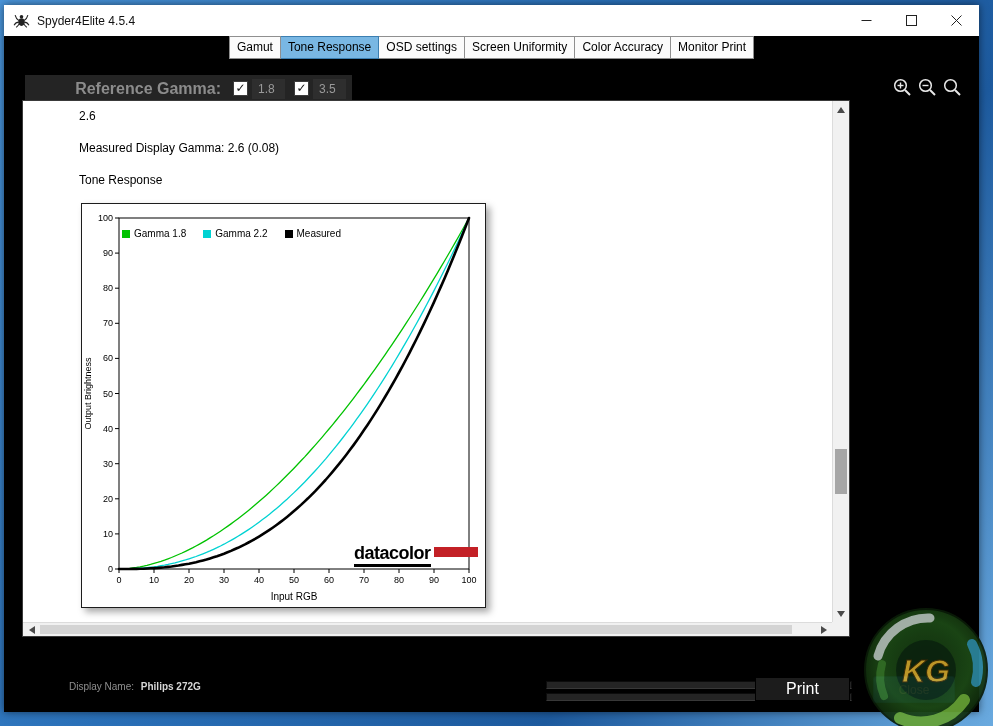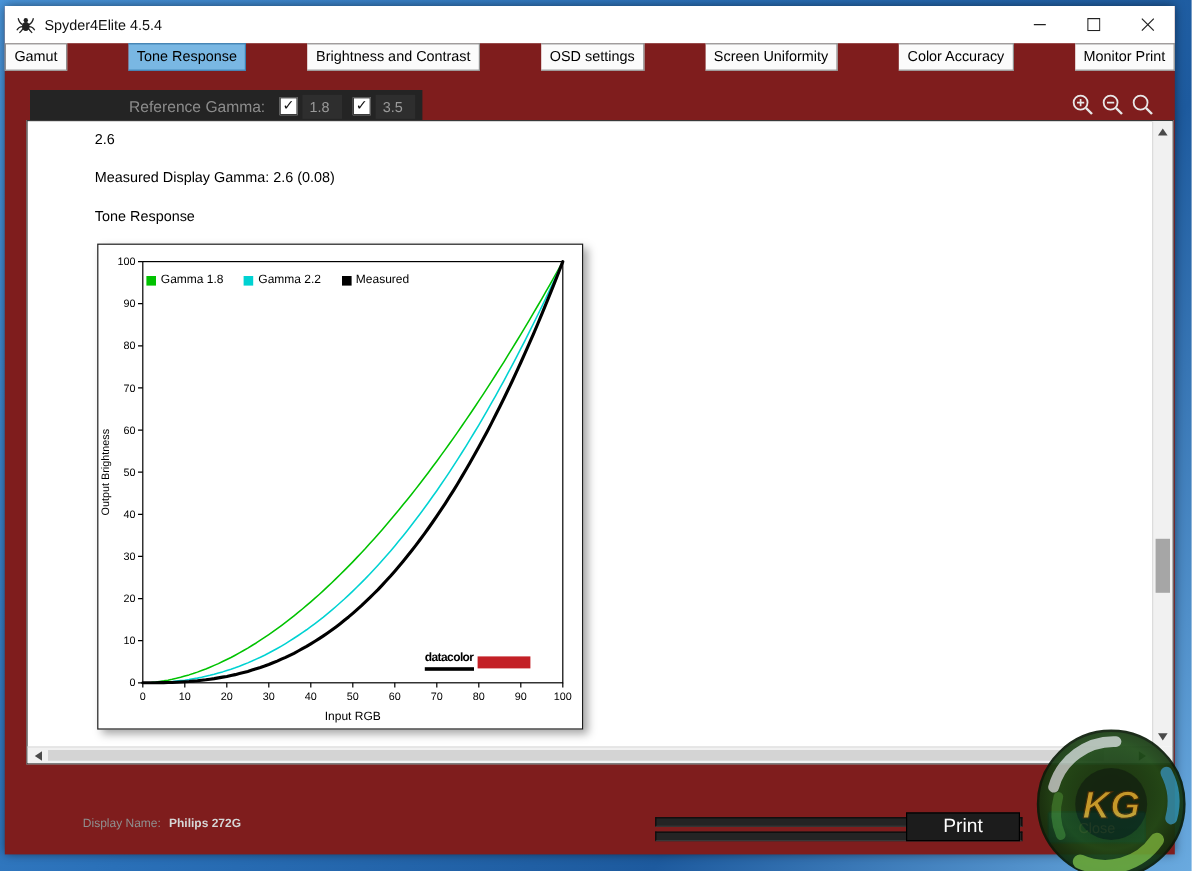--- a/index.html
+++ b/index.html
@@ -6,66 +6,66 @@
   html,body { margin:0; padding:0; }
   body {
     width:993px; height:726px; overflow:hidden; position:relative;
     font-family:"Liberation Sans","DejaVu Sans",sans-serif;
     background:linear-gradient(125deg,#4a95da 0%, #2a70b8 40%, #1d5a9e 70%, #6aaadf 100%);
   }
   .desktop { position:absolute; inset:0; }
 
   
   .app-window { position:absolute; left:4px; top:5px; width:975px; height:707px;
-    background:#7f1d1d; box-shadow:0 0 8px rgba(0,0,0,.55); }
+    background:#000000; box-shadow:0 0 8px rgba(0,0,0,.55); }
 
   .titlebar { position:absolute; left:0; top:0; right:0; height:31px; background:#ffffff;
     display:flex; align-items:center; }
   .titlebar-icon { margin-left:9px; width:17px; height:17px; flex:0 0 auto; }
   .titlebar-title { margin-left:7px; font-size:12px; color:#111; }
   .window-controls { margin-left:auto; display:flex; height:100%; }
   .win-btn { width:45px; height:100%; display:flex; align-items:center; justify-content:center; cursor:default; }
 
   
-  .tabbar { position:absolute; top:31px; left:0; right:0; display:flex; justify-content:space-between; }
+  .tabbar { position:absolute; top:31px; left:0; right:0; display:flex; justify-content:center; }
   .tab { background:#fbfbfb; border:1px solid #8f8f8f; border-left-width:0;
     padding:3px 7px 4px 7px; font-size:12px; color:#000; white-space:nowrap; line-height:14px; cursor:default; }
   .tab:first-child { border-left-width:1px; }
   .tab.active { background:#79b7e3; border-color:#3c7fb1; }
 
   
   .toolbar-strip { position:absolute; left:21px; top:70px; width:327px; height:27px;
     background:#242424; display:flex; align-items:center; padding:0 6px; }
-  .ref-label { color:#8c8c8c; font-size:13px; margin-left:auto; margin-right:12px; }
+  .ref-label { color:#8c8c8c; font-size:16px; margin-left:auto; margin-right:12px;font-weight:bold; }
   .checkbox { width:15px; height:15px; background:#fff; border:1px solid #3c3c3c; color:#111;
     font-size:12px; font-weight:bold; line-height:13px; text-align:center; margin-right:4px; flex:0 0 auto; }
   .value-box { width:33px; height:20px; background:#2e2e2e; color:#9a9a9a; font-size:12px;
     display:flex; align-items:center; padding-left:6px; margin-right:9px; }
   .value-box:last-child { margin-right:0; }
 
   .zoom-buttons { position:absolute; right:16px; top:71px; display:flex; gap:3px; }
   .zoom-btn { width:22px; height:22px; display:flex; align-items:center; justify-content:center; }
 
   
-  .content-panel { position:absolute; left:18px; top:95px; width:956px; height:537px;
+  .content-panel { position:absolute; left:18px; top:95px; width:828px; height:537px;
     background:#ffffff; border:1px solid #3a3a3a; }
   .page { position:absolute; left:0; top:0; right:17px; bottom:14px; overflow:hidden; font-size:12px; color:#000; }
   .gamma-value   { position:absolute; left:56px; top:8px;  }
   .measured-line { position:absolute; left:56px; top:40px; }
   .section-title { position:absolute; left:56px; top:72px; }
 
   .chart-box { position:absolute; left:58px; top:102px; width:405px; height:405px;
     background:#fff; border:1px solid #1d1d1d; box-shadow:4px 4px 7px rgba(0,0,0,.35); }
   .legend { position:absolute; left:40px; top:24px; display:flex; gap:17px; align-items:center; }
   .legend-item { display:flex; align-items:center; gap:4px; font-size:10px; color:#000; }
   .swatch { width:8px; height:8px; background:#888; flex:0 0 auto; }
   #chart-svg { position:absolute; left:0; top:0; }
 
   .datacolor-logo { position:absolute; left:272px; top:340px; display:flex; align-items:flex-start; }
-  .datacolor-text { font-size:10px; font-weight:bold; letter-spacing:-0.5px; line-height:1;
+  .datacolor-text { font-size:18px; font-weight:bold; letter-spacing:-0.5px; line-height:1;
     padding-bottom:2px; border-bottom:3px solid #000; color:#000; }
   .datacolor-bar { width:44px; height:10px; background:#c32026; margin-left:3px; margin-top:3px; }
 
   
   .v-scrollbar { position:absolute; top:0; right:0; width:17px; bottom:14px;
     background:#f1f1f1; border-left:1px solid #dcdcdc; }
   .scroll-btn { position:absolute; left:0; right:0; height:15px; display:flex; align-items:center; justify-content:center; }
   .v-up { top:1px; } .v-down { bottom:1px; }
   .tri-up   { width:0; height:0; border-left:4px solid transparent; border-right:4px solid transparent; border-bottom:6px solid #4a4a4a; }
   .tri-down { width:0; height:0; border-left:4px solid transparent; border-right:4px solid transparent; border-top:6px solid #4a4a4a; }
@@ -135,21 +135,20 @@
               <line x1="0.5" y1="0.5" x2="10.5" y2="10.5" stroke="#222"></line>
               <line x1="10.5" y1="0.5" x2="0.5" y2="10.5" stroke="#222"></line>
             </svg>
         </div>
       </div>
     </div>
 
     <div class="tabbar">
       <div class="tab">Gamut</div>
       <div class="tab active">Tone Response</div>
-      <div class="tab">Brightness and Contrast</div>
       <div class="tab">OSD settings</div>
       <div class="tab">Screen Uniformity</div>
       <div class="tab">Color Accuracy</div>
       <div class="tab">Monitor Print</div>
     </div>
 
     <div class="toolbar-strip">
       <span class="ref-label">Reference Gamma:</span>
       <span class="checkbox">✓</span>
       <span class="value-box">1.8</span>

